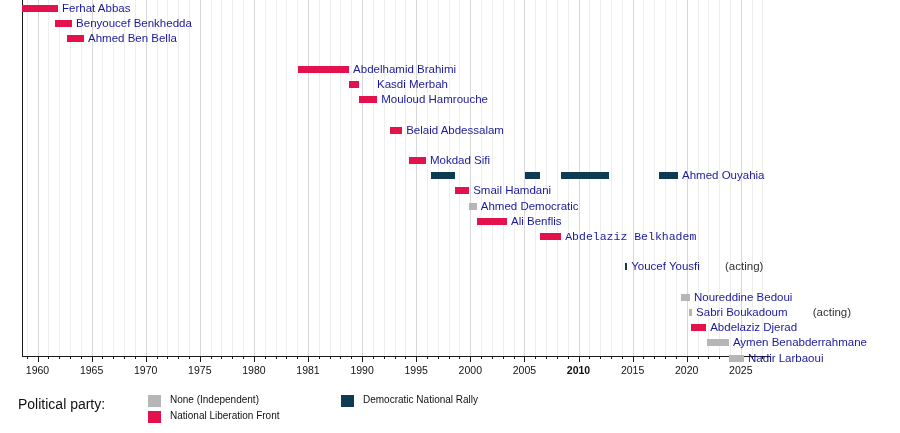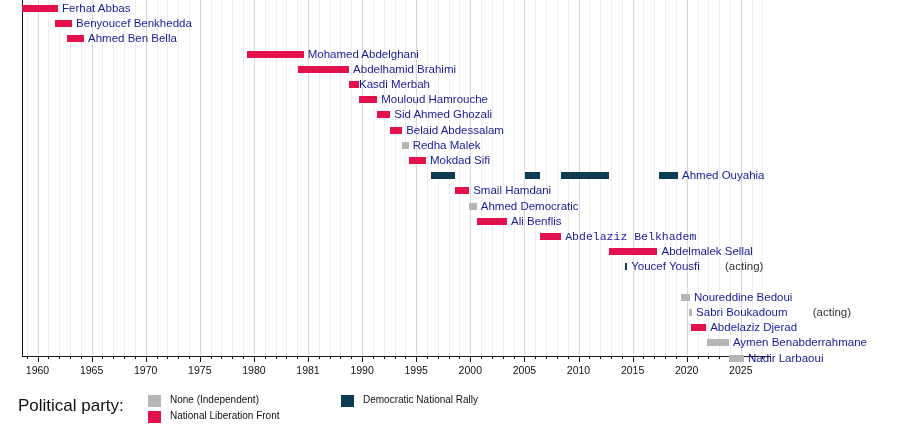--- a/index.html
+++ b/index.html
@@ -23,21 +23,21 @@
   .bar{position:absolute;height:7px;border-radius:0;}
   .bar.nlf{background:#e3114c;}
   .bar.none{background:#b6b6b6;}
   .bar.dnr{background:#0d3b52;}
   .rowlabel{
     position:absolute;font-size:11.5px;color:#1a1a9c;
     white-space:nowrap;line-height:11px;
   }
   .rowlabel .acting{color:#333333;margin-left:22px;}
   .legend{position:absolute;left:0;top:388px;width:900px;height:45px;}
-  .legend-title{position:absolute;left:18px;top:8px;font-size:17px;color:#111111;}
+  .legend-title{position:absolute;left:18px;top:8px;font-size:14px;color:#111111;}
   .legend-item{position:absolute;height:14px;}
   .legend-swatch{position:absolute;left:0;top:1px;width:13px;height:12px;}
   .legend-label{position:absolute;left:22px;top:0px;font-size:10px;color:#111111;white-space:nowrap;}
 </style>
 </head>
 <body>
 
 <div id="chart">
 
   <div class="plot" id="plot">
@@ -184,63 +184,51 @@
       <div class="ticklabel" style="left: 37.5px; top: 364px;">1960</div>
       <div class="ticklabel" style="left: 91.6px; top: 364px;">1965</div>
       <div class="ticklabel" style="left: 145.7px; top: 364px;">1970</div>
       <div class="ticklabel" style="left: 199.8px; top: 364px;">1975</div>
       <div class="ticklabel" style="left: 253.9px; top: 364px;">1980</div>
       <div class="ticklabel" style="left: 308px; top: 364px;">1981</div>
       <div class="ticklabel" style="left: 362.1px; top: 364px;">1990</div>
       <div class="ticklabel" style="left: 416.2px; top: 364px;">1995</div>
       <div class="ticklabel" style="left: 470.3px; top: 364px;">2000</div>
       <div class="ticklabel" style="left: 524.4px; top: 364px;">2005</div>
-      <div class="ticklabel" style="left: 578.5px; top: 364px;">2010</div>
+      <div class="ticklabel" style="left: 578.5px; top: 364px; font-weight: bold;">2010</div>
       <div class="ticklabel" style="left: 632.6px; top: 364px;">2015</div>
       <div class="ticklabel" style="left: 686.7px; top: 364px;">2020</div>
       <div class="ticklabel" style="left: 740.8px; top: 364px;">2025</div>
       <div class="row" style="top: 4px;">
         <div class="bar nlf" style="left: 22.352px; width: 35.706px; top: 1px;"></div>
         <div class="rowlabel" style="left: 62.058px; top: -1px;"><span>Ferhat Abbas</span></div>
       </div>
       <div class="row" style="top: 19.2px;">
         <div class="bar nlf" style="left: 54.812px; width: 17.312px; top: 1px;"></div>
         <div class="rowlabel" style="left: 76.124px; top: -1px;"><span>Benyoucef Benkhedda</span></div>
       </div>
       <div class="row" style="top: 34.4px;">
         <div class="bar nlf" style="left: 66.714px; width: 17.312px; top: 1px;"></div>
         <div class="rowlabel" style="left: 88.026px; top: -1px;"><span>Ahmed Ben Bella</span></div>
       </div>
-      <div class="row" style="top: 49.6px;">
-        <div class="bar nlf" style="left: 247.408px; width: 56.264px; top: 1px;"></div>
-        <div class="rowlabel" style="left: 307.672px; top: -1px;"><span>Mohamed Abdelghani</span></div>
-      </div>
       <div class="row" style="top: 64.8px;">
         <div class="bar nlf" style="left: 298.262px; width: 50.854px; top: 1px;"></div>
         <div class="rowlabel" style="left: 353.116px; top: -1px;"><span>Abdelhamid Brahimi</span></div>
       </div>
       <div class="row" style="top: 80px;">
         <div class="bar nlf" style="left: 349.116px; width: 9.738px; top: 1px;"></div>
-        <div class="rowlabel" style="left: 359px; top: -1px;"><span>Kasdi Merbah</span></div>
+        <div class="rowlabel" style="left: 377px; top: -1px;"><span>Kasdi Merbah</span></div>
       </div>
       <div class="row" style="top: 95.2px;">
         <div class="bar nlf" style="left: 358.854px; width: 18.394px; top: 1px;"></div>
         <div class="rowlabel" style="left: 381.248px; top: -1px;"><span>Mouloud Hamrouche</span></div>
       </div>
-      <div class="row" style="top: 110.4px;">
-        <div class="bar nlf" style="left: 377.248px; width: 12.984px; top: 1px;"></div>
-        <div class="rowlabel" style="left: 394.232px; top: -1px;"><span>Sid Ahmed Ghozali</span></div>
-      </div>
       <div class="row" style="top: 125.6px;">
         <div class="bar nlf" style="left: 390.232px; width: 11.902px; top: 1px;"></div>
         <div class="rowlabel" style="left: 406.134px; top: -1px;"><span>Belaid Abdessalam</span></div>
-      </div>
-      <div class="row" style="top: 140.8px;">
-        <div class="bar none" style="left: 402.134px; width: 6.492px; top: 1px;"></div>
-        <div class="rowlabel" style="left: 412.626px; top: -1px;"><span>Redha Malek</span></div>
       </div>
       <div class="row" style="top: 156px;">
         <div class="bar nlf" style="left: 408.626px; width: 17.312px; top: 1px;"></div>
         <div class="rowlabel" style="left: 429.938px; top: -1px;"><span>Mokdad Sifi</span></div>
       </div>
       <div class="row" style="top: 186.4px;">
         <div class="bar nlf" style="left: 455.152px; width: 14.066px; top: 1px;"></div>
         <div class="rowlabel" style="left: 473.218px; top: -1px;"><span>Smail Hamdani</span></div>
       </div>
       <div class="row" style="top: 171.2px;">
@@ -254,24 +242,20 @@
         <div class="bar none" style="left: 469.218px; width: 7.574px; top: 1px;"></div>
         <div class="rowlabel" style="left: 480.792px; top: -1px;"><span>Ahmed Democratic</span></div>
       </div>
       <div class="row" style="top: 216.8px;">
         <div class="bar nlf" style="left: 476.792px; width: 30.296px; top: 1px;"></div>
         <div class="rowlabel" style="left: 511.088px; top: -1px;"><span>Ali Benflis</span></div>
       </div>
       <div class="row" style="top: 232px;">
         <div class="bar nlf" style="left: 539.548px; width: 21.64px; top: 1px;"></div>
         <div class="rowlabel" style="left: 565.188px; top: -1px; font-family: Liberation Mono, monospace;"><span>Abdelaziz Belkhadem</span></div>
-      </div>
-      <div class="row" style="top: 247.2px;">
-        <div class="bar nlf" style="left: 608.796px; width: 48.69px; top: 1px;"></div>
-        <div class="rowlabel" style="left: 661.486px; top: -1px;"><span>Abdelmalek Sellal</span></div>
       </div>
       <div class="row" style="top: 262.4px;">
         <div class="bar dnr" style="left: 625.026px; width: 2.164px; top: 1px;"></div>
         <div class="rowlabel" style="left: 631.19px; top: -1px;"><span>Youcef Yousfi</span><span class="acting"> (acting)</span></div>
       </div>
       <div class="row" style="top: 292.8px;">
         <div class="bar none" style="left: 681.29px; width: 8.656px; top: 1px;"></div>
         <div class="rowlabel" style="left: 693.946px; top: -1px;"><span>Noureddine Bedoui</span></div>
       </div>
       <div class="row" style="top: 308px;">

